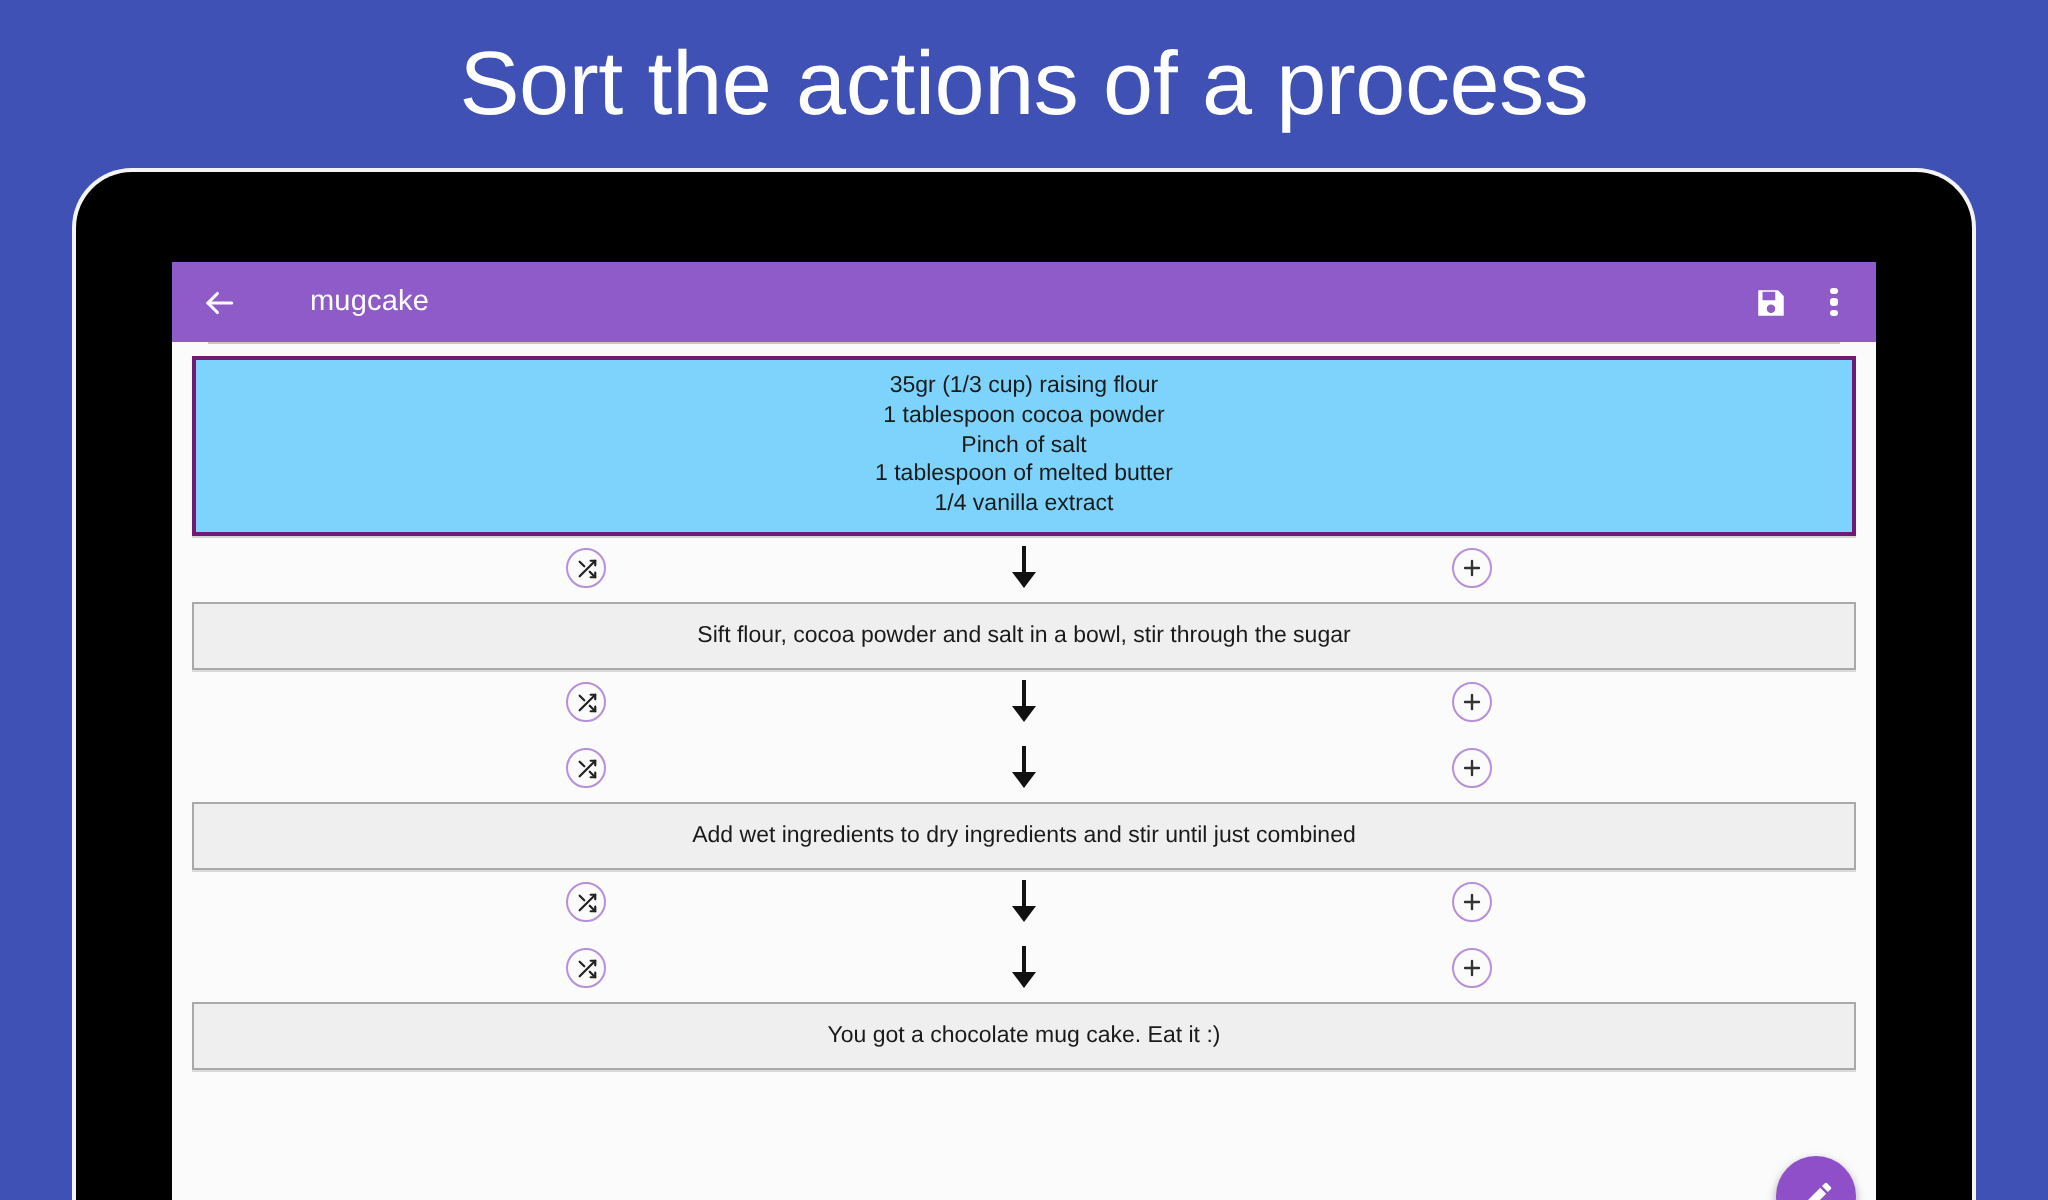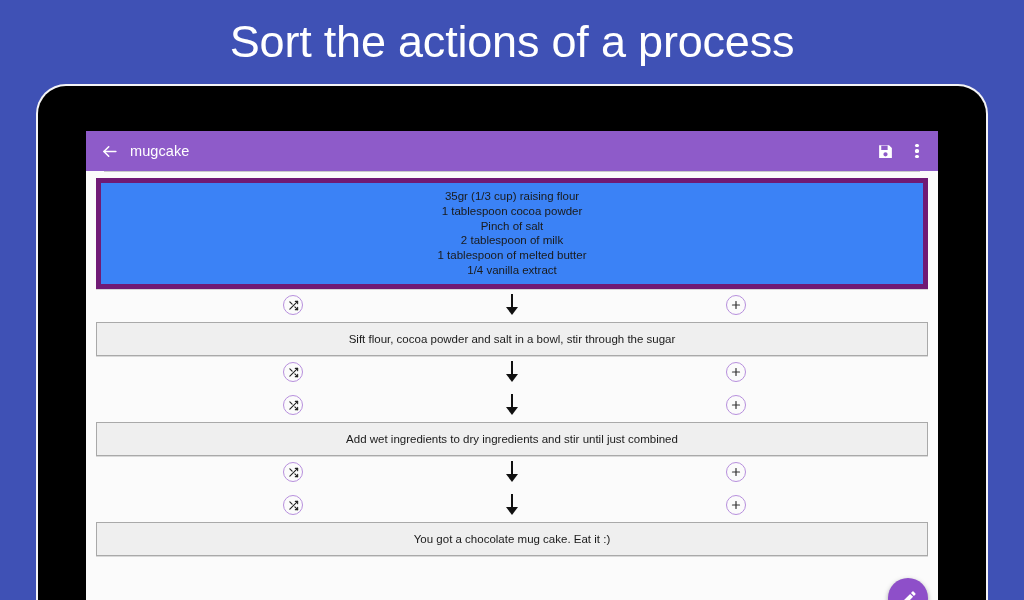--- a/index.html
+++ b/index.html
@@ -70,21 +70,21 @@
     width: 30px;
     height: 30px;
     display: flex;
     align-items: center;
     justify-content: center;
     flex: 0 0 auto;
   }
   .app-bar-title {
     font-size: 14.5px;
     font-weight: 400;
-    margin-left: 6px;
+    margin-left: 31px;
     flex: 1 1 auto;
     color: #ffffff;
     letter-spacing: 0.1px;
   }
   .app-bar-actions {
     display: flex;
     align-items: center;
     gap: 8px;
     flex: 0 0 auto;
   }
@@ -121,22 +121,22 @@
     letter-spacing: 0.1px;
   }
   .doc-rule {
     height: 1px;
     background: #c9c9c9;
     margin: 0 8px 6px 8px;
   }
 
   
   .ingredients-box {
-    border: 5px solid #701a75;
-    background: #3b82f6;
+    border: 2px solid #701a75;
+    background: #7dd3fc;
     padding: 6px 0 6px 0;
     box-shadow: 0 1px 0 #d6d6d6;
   }
   .ingredient-line {
     text-align: center;
     font-size: 11.5px;
     color: #1a1a1a;
     line-height: 14.8px;
   }
 
@@ -234,21 +234,20 @@
     </div>
 
     <div class="doc">
 
       <div class="doc-rule"></div>
 
       <div class="ingredients-box">
         <div class="ingredient-line">35gr (1/3 cup) raising flour</div>
         <div class="ingredient-line">1 tablespoon cocoa powder</div>
         <div class="ingredient-line">Pinch of salt</div>
-        <div class="ingredient-line">2 tablespoon of milk</div>
         <div class="ingredient-line">1 tablespoon of melted butter</div>
         <div class="ingredient-line">1/4 vanilla extract</div>
       </div>
 
       <div class="connector">
         <div class="circle-btn left">
           <svg width="11" height="11" viewBox="0 0 24 24" fill="none" stroke="#222222" stroke-width="2.4" stroke-linecap="round" stroke-linejoin="round">
             <polyline points="16,3 21,3 21,8"></polyline>
               <line x1="4" y1="20" x2="21" y2="3"></line>
             <polyline points="21,16 21,21 16,21"></polyline>

